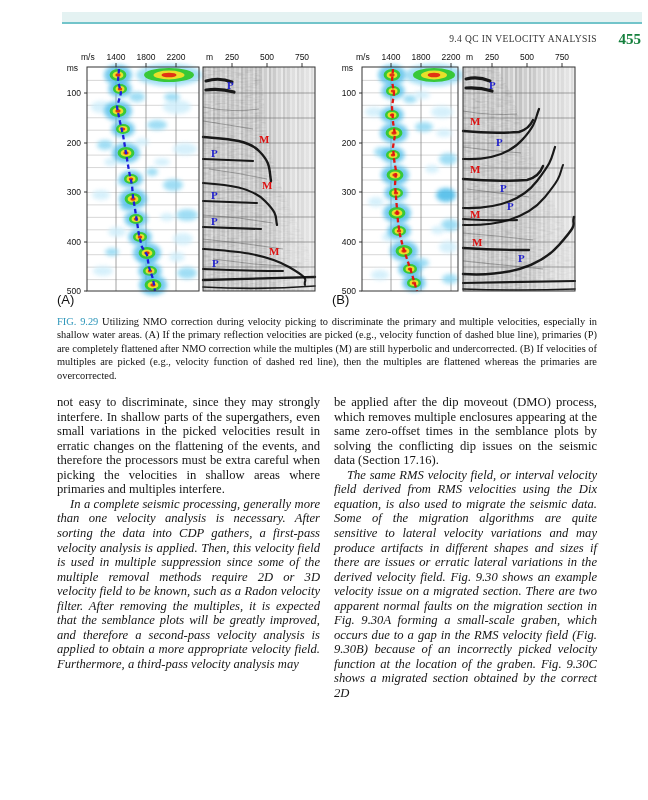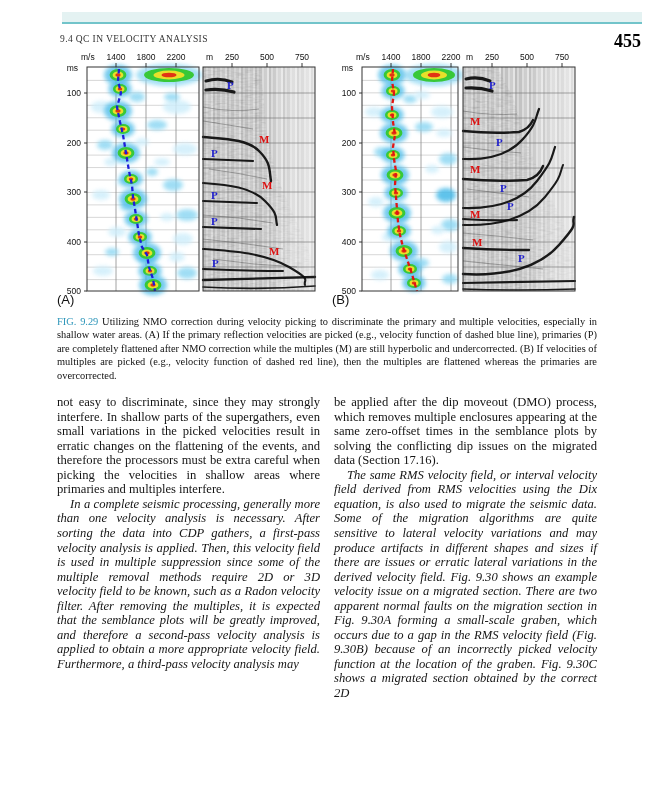--- a/index.html
+++ b/index.html
@@ -1,23 +1,23 @@
 <!DOCTYPE html>
 <html><head>
 <meta charset="utf-8">
 <style>
   html,body{margin:0;padding:0;background:#fff;}
   .page{position:relative;width:648px;height:800px;background:#ffffff;overflow:hidden;
         font-family:"Liberation Serif",serif;color:#141414;}
   .topbar{margin:12px 6px 0 62px;width:580px;height:10px;background:#e4f2f2;
           border-bottom:2px solid #72c4ca;}
   .runhead{position:relative;margin:7px 7px 0 57px;height:18px;}
-  .rh-title{position:absolute;left:3px;right:44px;text-align:left;top:3px;
+  .rh-title{position:absolute;left:3px;right:44px;text-align:right;top:3px;
             font-size:9.5px;letter-spacing:.4px;color:#333;}
-  .rh-num{position:absolute;right:0;top:0;font-size:18px;font-weight:bold;color:#000000;}
+  .rh-num{position:absolute;right:0;top:0;font-size:15px;font-weight:bold;color:#15803d;}
   .figure{display:flex;padding-left:55px;gap:5px;margin-top:2px;}
   .panel{width:270px;height:258px;}
   .caption{margin:6px 51px 0 57px;text-align:justify;font-size:10.4px;line-height:13.4px;color:#111;}
   .caption .figlabel{color:#2e96ba;margin-top:38px;}
   .cols{display:flex;gap:14px;margin:13px 51px 0 57px;}
   .col{width:265px;}
   .para{margin:0;text-align:justify;font-size:12.6px;line-height:14.55px;}
   .para.ind{text-indent:13px;font-style:italic;}
   .ax{font-family:"Liberation Sans",sans-serif;font-size:8.5px;fill:#111;}
   .evl{font-family:"Liberation Serif",serif;font-size:11px;font-weight:bold;}
@@ -429,17 +429,17 @@
           <text x="2" y="253" class="pl">(B)</text>
         </svg></div>
   </div>
   <p class="caption" id="caption"><span class="figlabel">FIG. 9.29</span><span>   Utilizing NMO correction during velocity picking to discriminate the primary and multiple velocities, especially in shallow water areas. (A) If the primary reflection velocities are picked (e.g., velocity function of </span><span class="i">dashed blue line</span><span>), primaries (</span><span class="i">P</span><span>) are completely flattened after NMO correction while the multiples (</span><span class="i">M</span><span>) are still hyperbolic and undercorrected. (B) If velocities of multiples are picked (e.g., velocity function of </span><span class="i">dashed red line</span><span>), then the multiples are flattened whereas the primaries are overcorrected.</span></p>
   <div class="cols">
     <div class="col" id="col0">
         <p class="para"><span>not easy to discriminate, since they may strongly interfere. In shallow parts of the supergathers, even small variations in the picked velocities result in erratic changes on the flattening of the events, and therefore the processors must be extra careful when picking the velocities in shallow areas where primaries and multiples interfere.</span></p>
         <p class="para ind"><span>In a complete seismic processing, generally more than one velocity analysis is necessary. After sorting the data into CDP gathers, a first-pass velocity analysis is applied. Then, this velocity field is used in multiple suppression since some of the multiple removal methods require 2D or 3D velocity field to be known, such as a Radon velocity filter. After removing the multiples, it is expected that the semblance plots will be greatly improved, and therefore a second-pass velocity analysis is applied to obtain a more appropriate velocity field. Furthermore, a third-pass velocity analysis may</span></p>
       </div>
     <div class="col" id="col1">
-        <p class="para"><span>be applied after the dip moveout (DMO) process, which removes multiple enclosures appearing at the same zero-offset times in the semblance plots by solving the conflicting dip issues on the migrated data (</span><span class="link">Section 17.16</span><span>).</span></p>
+        <p class="para"><span>be applied after the dip moveout (DMO) process, which removes multiple enclosures appearing at the same zero-offset times in the semblance plots by solving the conflicting dip issues on the seismic data (</span><span class="link">Section 17.16</span><span>).</span></p>
         <p class="para ind"><span>The same RMS velocity field, or interval velocity field derived from RMS velocities using the Dix equation, is also used to migrate the seismic data. Some of the migration algorithms are quite sensitive to lateral velocity variations and may produce artifacts in different shapes and sizes if there are issues or erratic lateral variations in the derived velocity field. </span><span class="link">Fig. 9.30</span><span> shows an example velocity issue on a migrated section. There are two apparent normal faults on the migration section in </span><span class="link">Fig. 9.30</span><span>A forming a small-scale graben, which occurs due to a gap in the RMS velocity field (</span><span class="link">Fig. 9.30</span><span>B) because of an incorrectly picked velocity function at the location of the graben. </span><span class="link">Fig. 9.30</span><span>C shows a migrated section obtained by the correct 2D</span></p>
       </div>
   </div>
 </div>
 
 </body></html>

